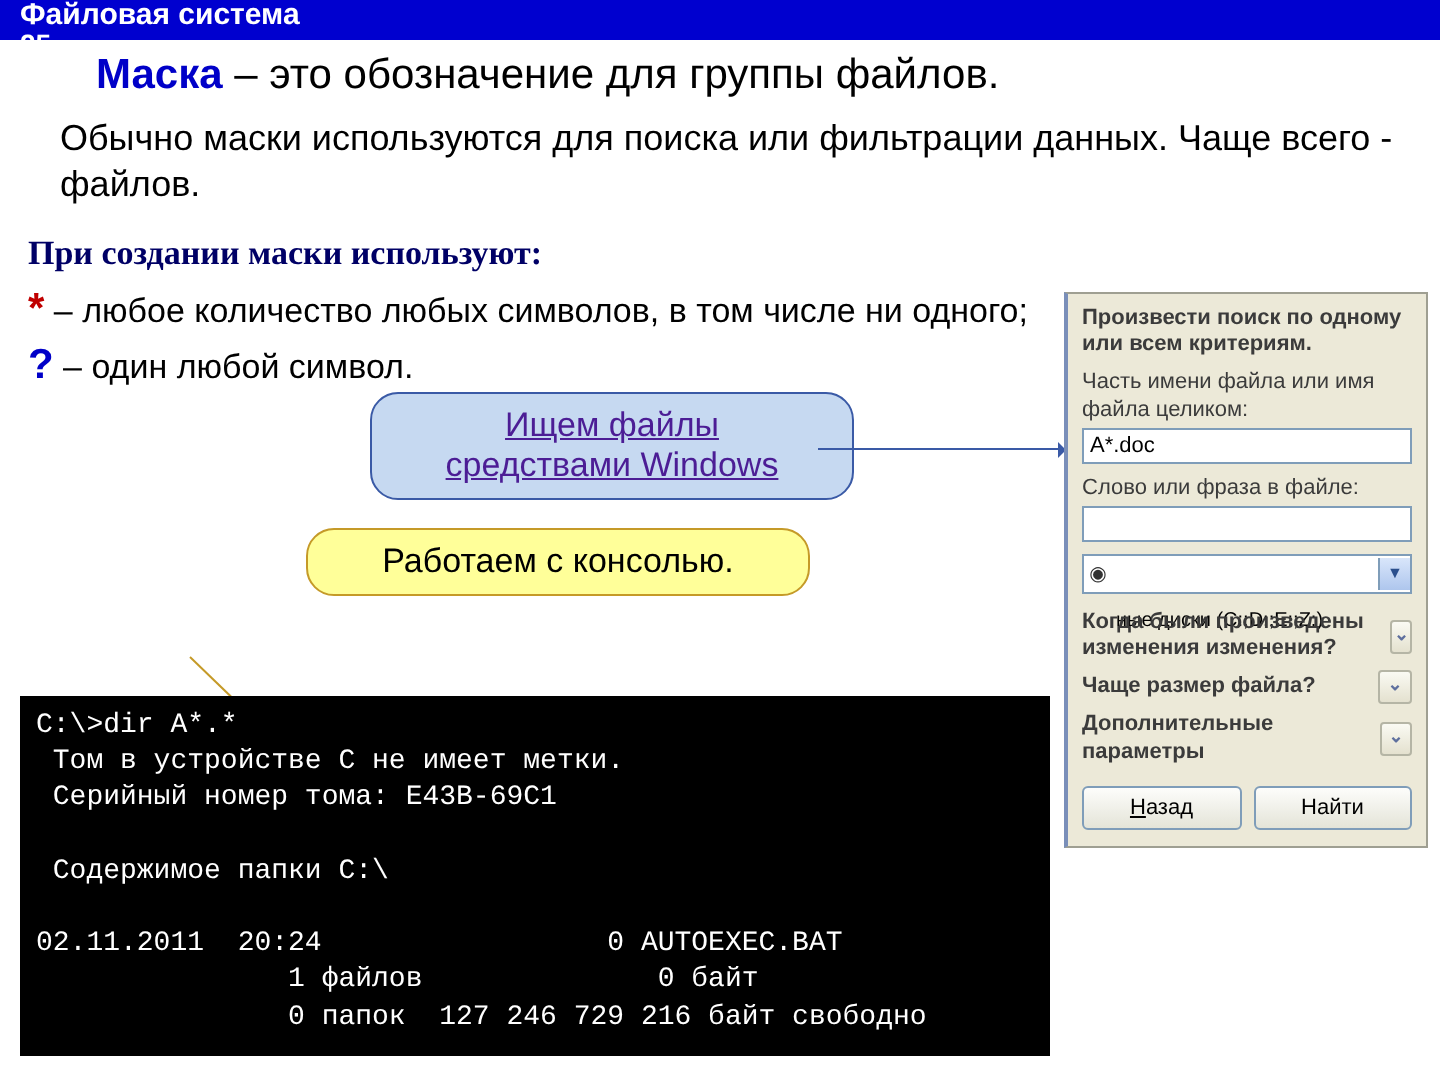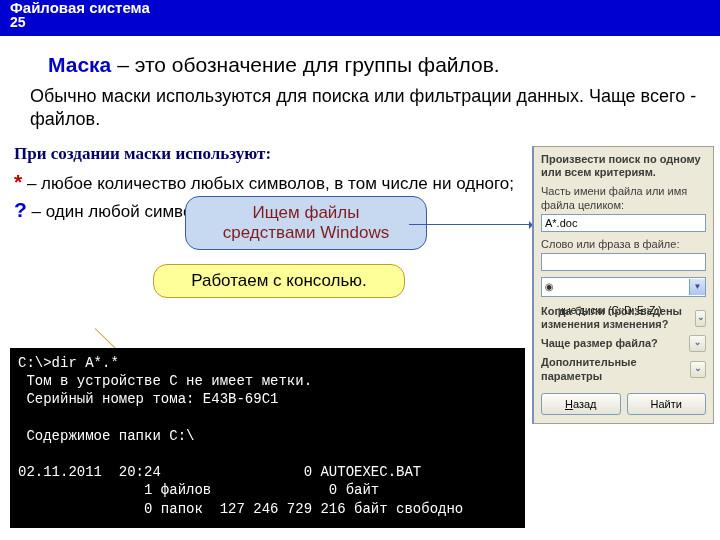--- a/index.html
+++ b/index.html
@@ -10,30 +10,30 @@
     height: 540px;
     overflow: hidden;
     position: relative;
   }
   .top-bar {
     background: #0000cf;
     color: #fff;
     padding: 0 10px;
     font-weight: bold;
     font-size: 15px;
-    height: 36px;
+    height: 20px;
     line-height: 15px;
   }
   .top-bar .slide-no {
     display: block;
     font-size: 14px;
     margin-top: 0;
   }
   .title {
-    margin: 17px 0 8px 48px;
+    margin: 6px 0 8px 48px;
     font-size: 21px;
   }
   .title b { color: #0000c8; }
   .para {
     margin: 0 16px 12px 30px;
     font-size: 18px;
     line-height: 1.25;
   }
   .subhead {
     margin: 14px 0 6px 14px;
@@ -51,21 +51,21 @@
   .blue { color: #0000c8; }
   .callout {
     position: absolute;
     border: 1.5px solid;
     border-radius: 14px;
     padding: 6px 20px;
     font-size: 17px;
     text-align: center;
     pointer-events: auto;
   }
-  .c1 { background: #c6d9f1; border-color: #3a5aa6; color: #7f1d1d; }
+  .c1 { background: #c6d9f1; border-color: #3a5aa6; color: #4c1d95; text-decoration: underline; }
   .c2 { background: #ffff99; border-color: #c59a28; color: #000; }
   .arrow {
     position: absolute;
     height: 0;
     border-top: 1.5px solid;
   }
   .arrow1 { border-color: #3a5aa6; }
   .arrow2 { border-color: #c59a28; }
   .arrow::after {
     content: "";

